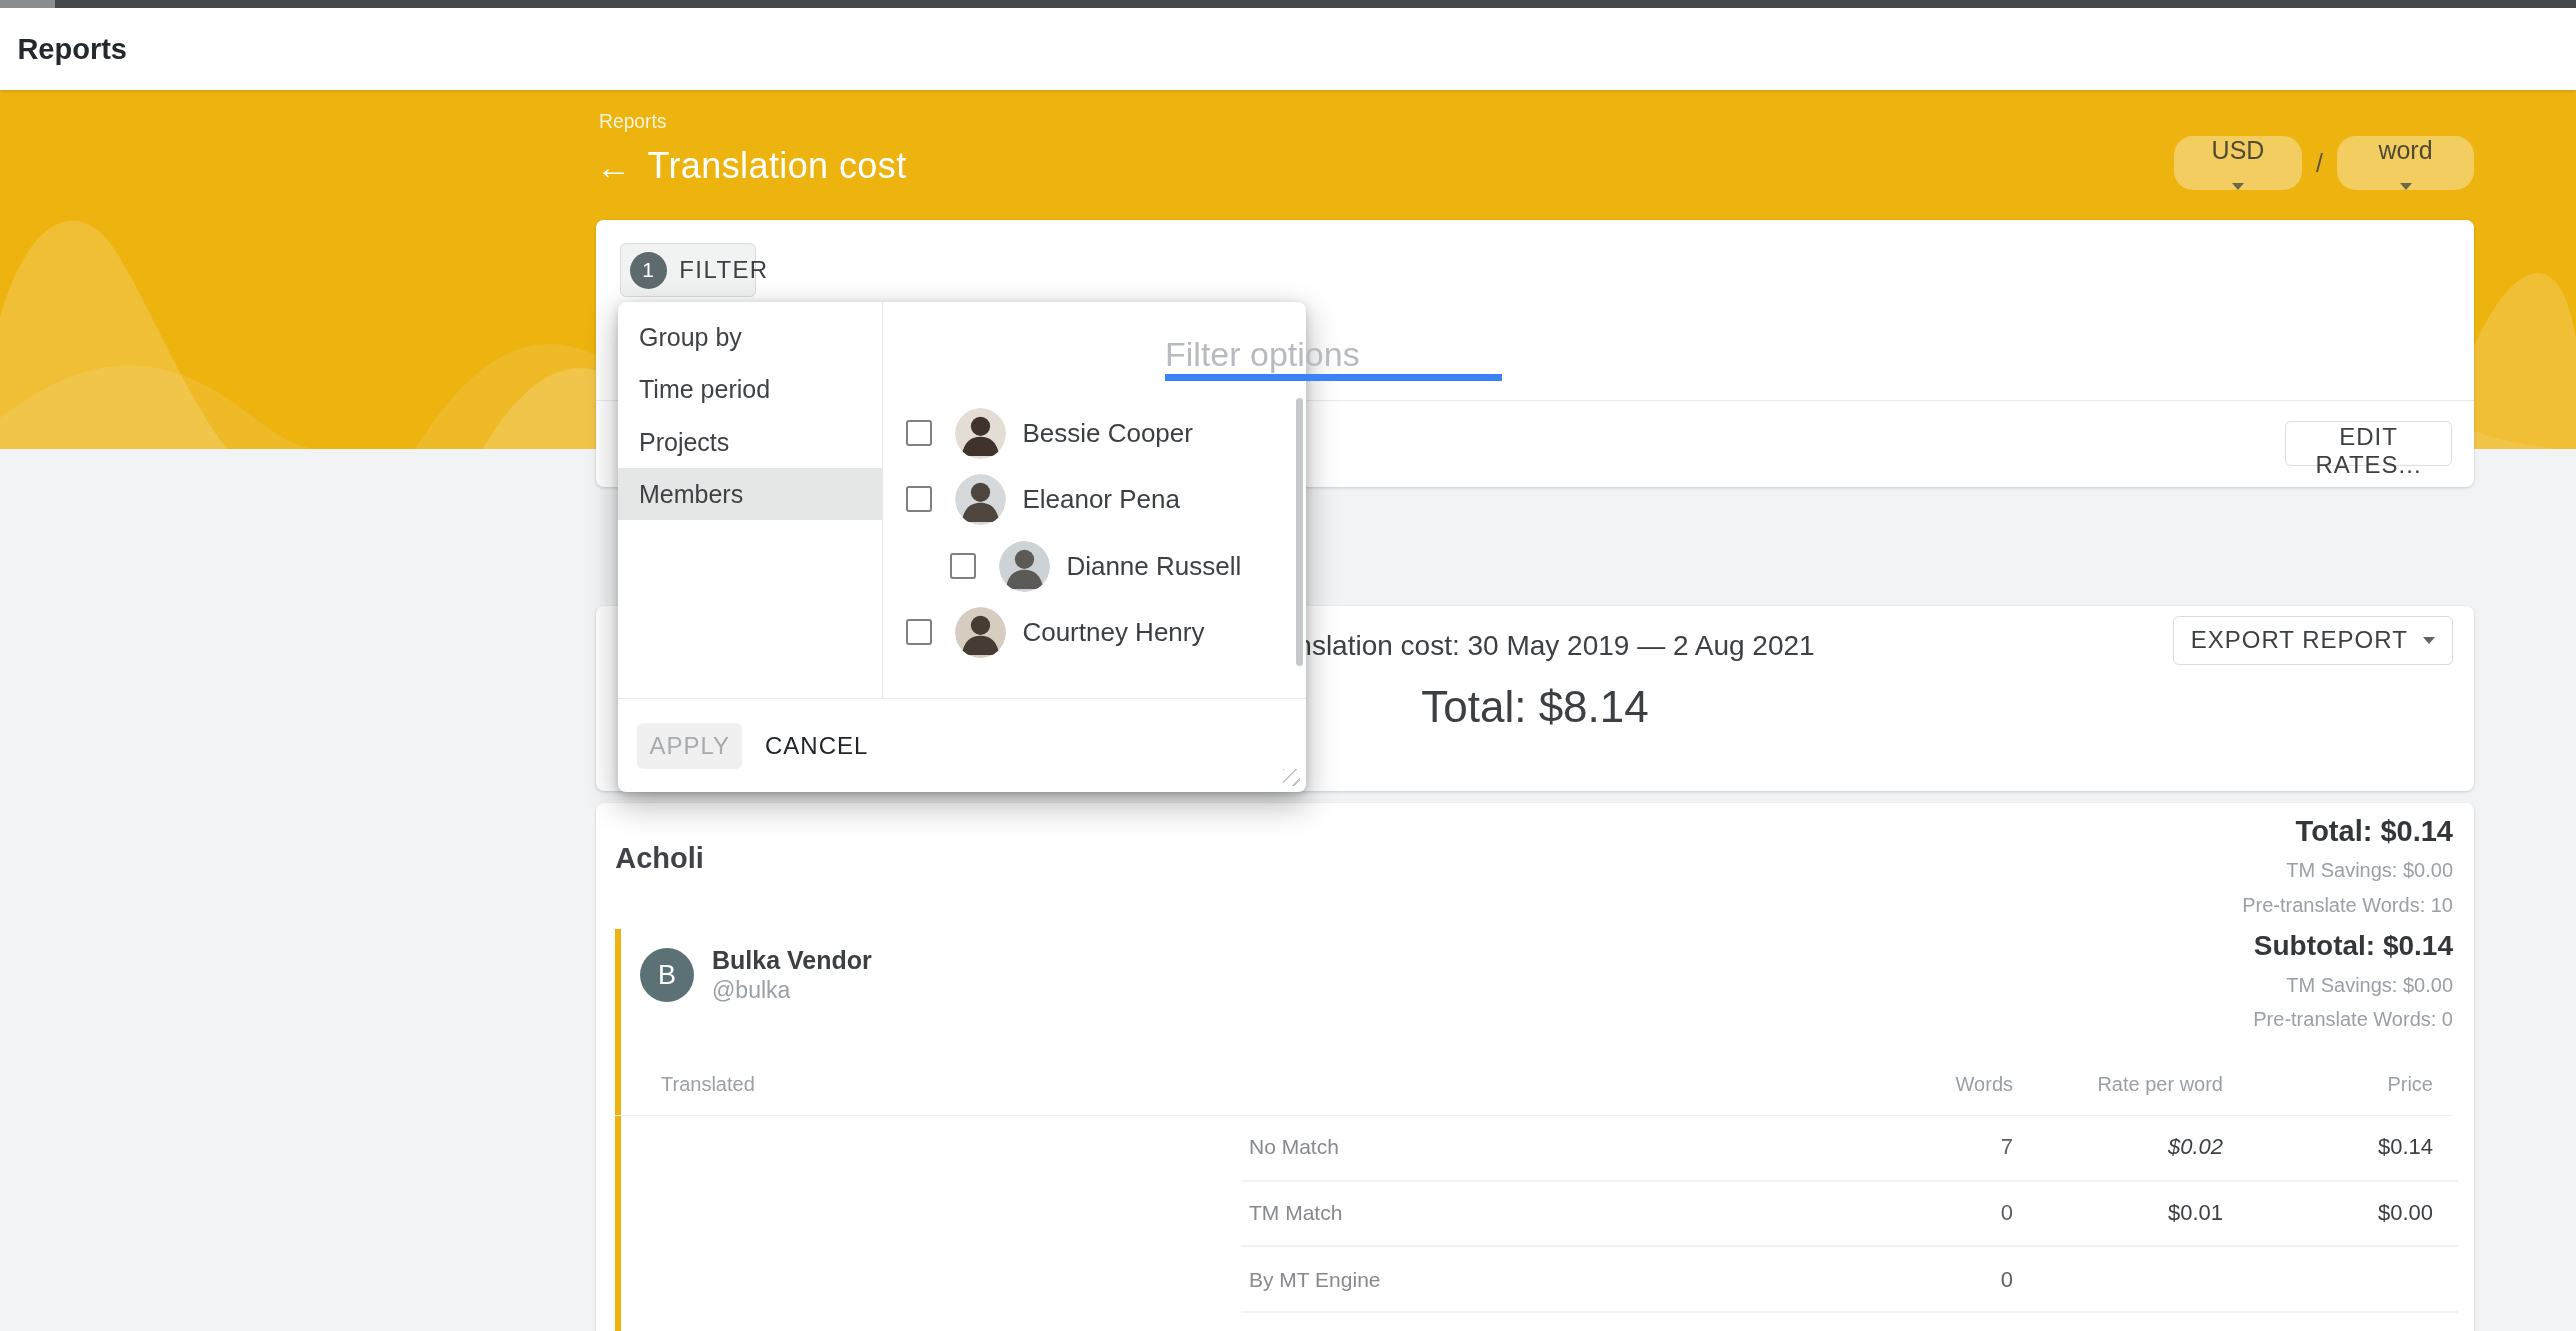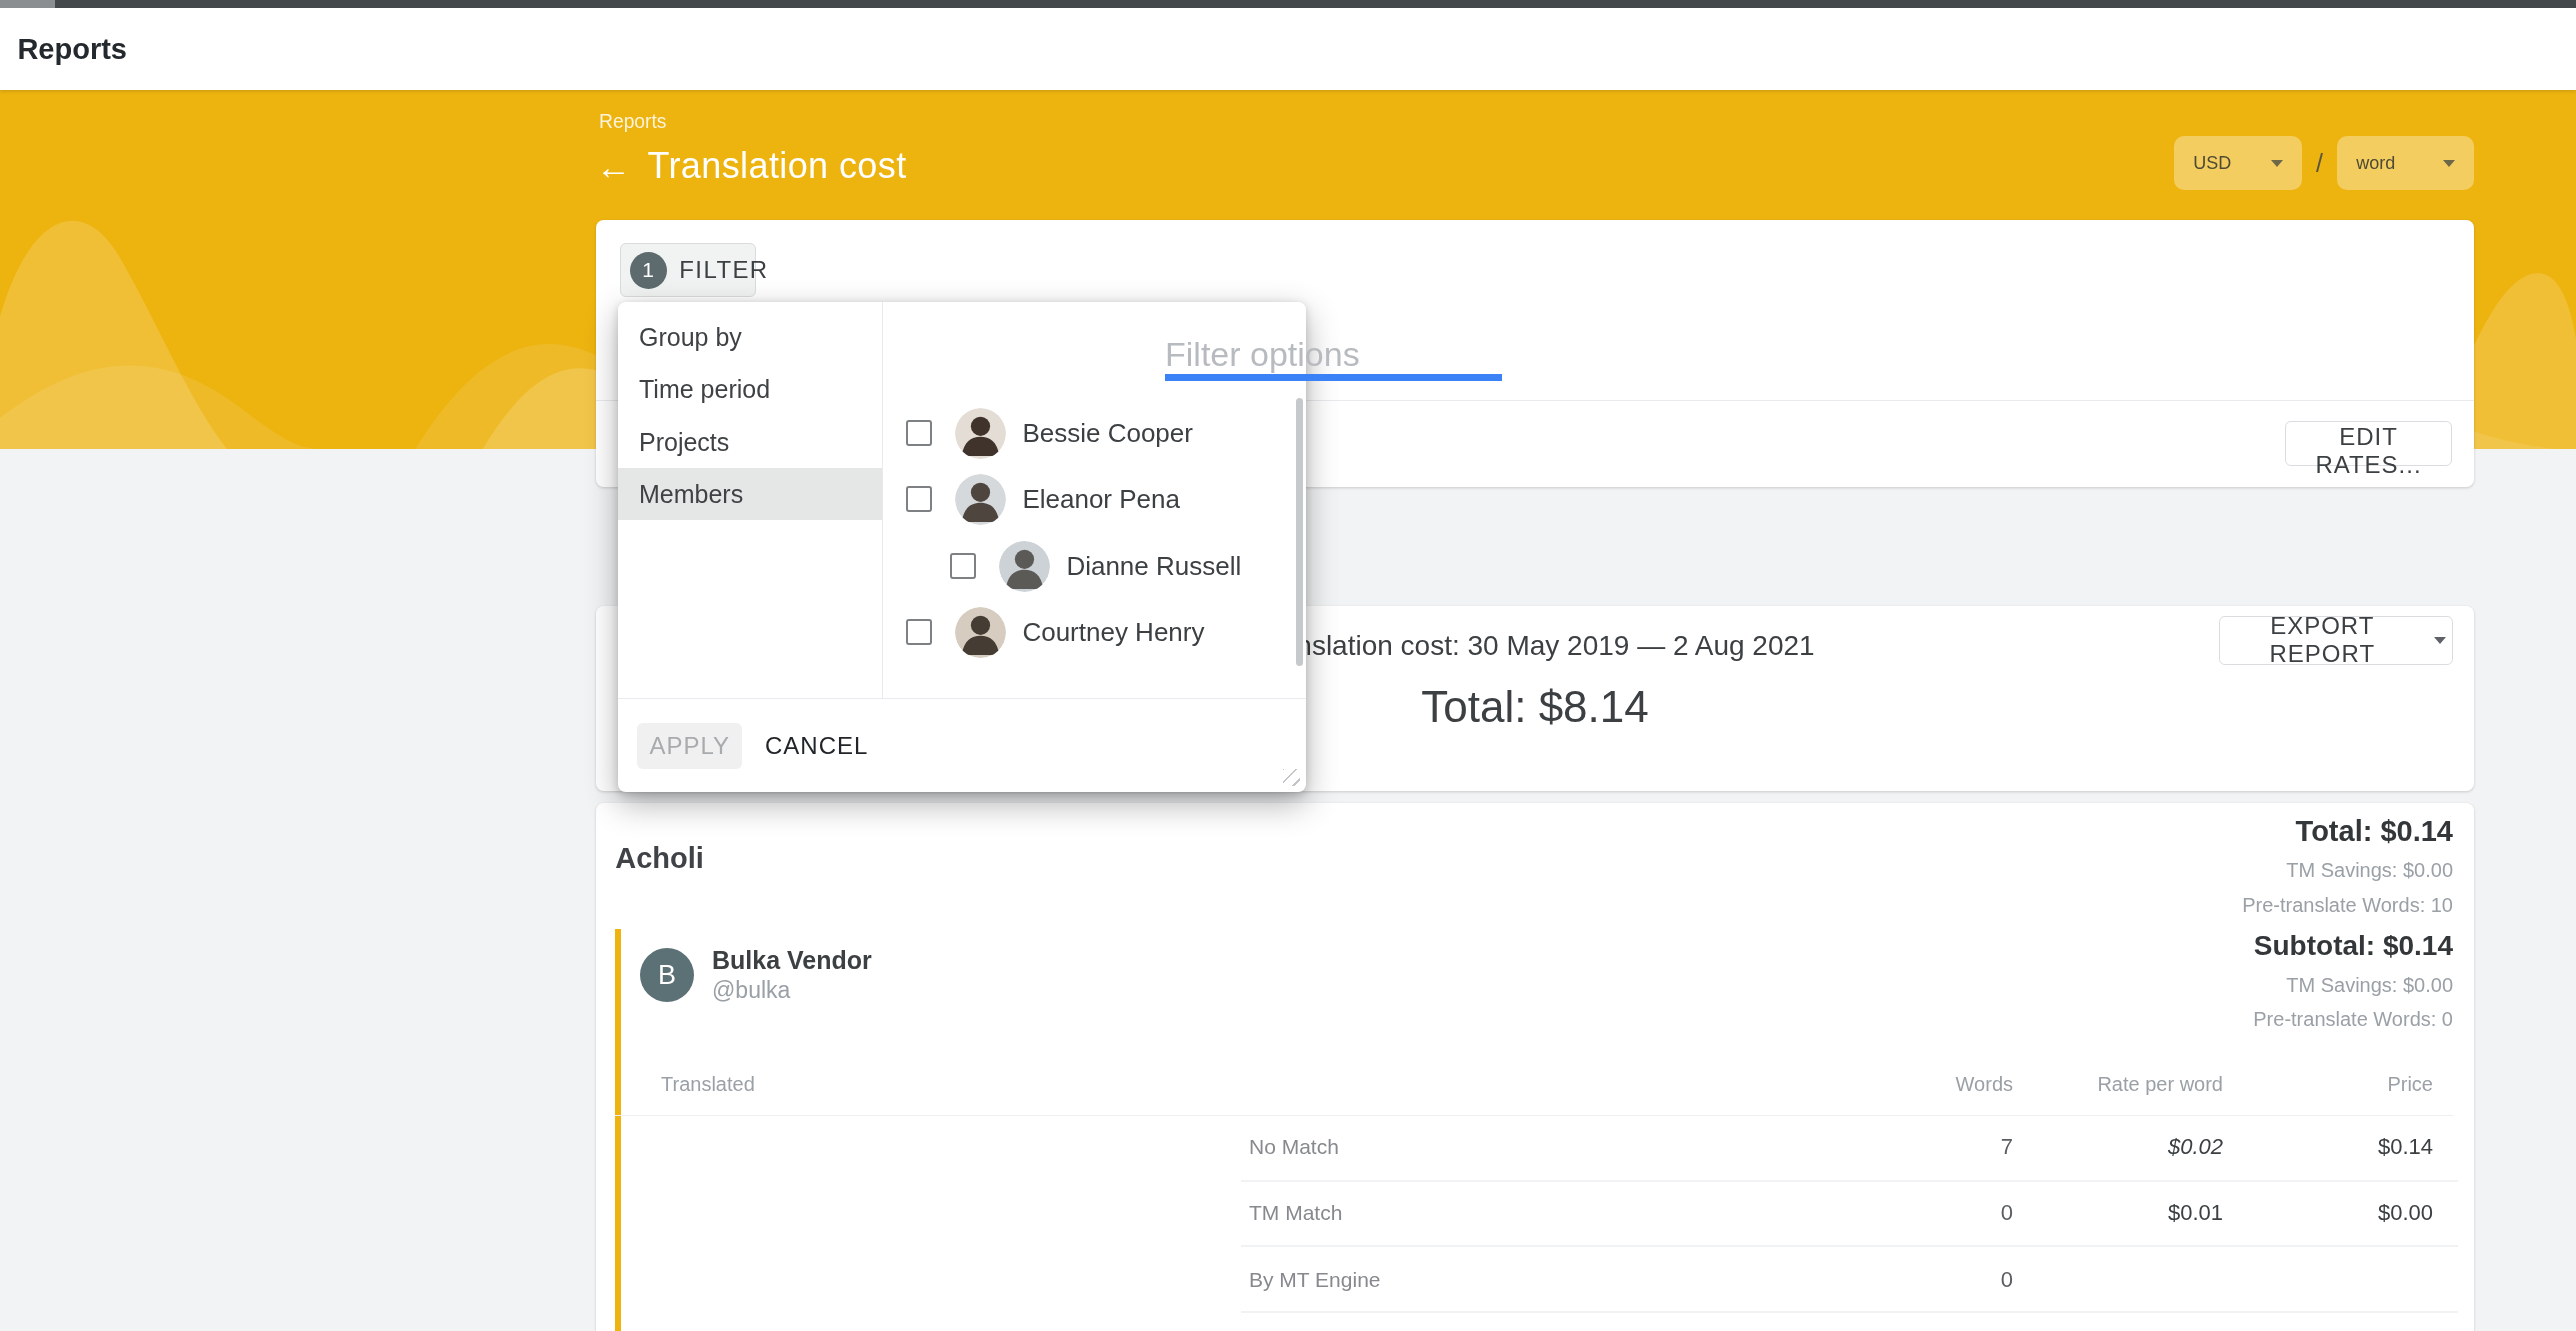--- a/index.html
+++ b/index.html
@@ -14,21 +14,21 @@
   .topbar-title { position:absolute; left:17.4px; top:50%; transform:translateY(-50%); font-size:29px; font-weight:700; color:#24292e; }
 
   
   .banner { position:absolute; top:90px; left:0; width:2576px; height:359px; background:#edb30f; overflow:hidden; z-index:1; }
   .waves { position:absolute; left:0; top:0; width:2576px; height:359px; }
   .breadcrumb { position:absolute; left:599px; top:21px; font-size:19.3px; color:#fdf3da; }
   .banner-title-row { position:absolute; left:596px; top:52px; height:48px; display:flex; align-items:center; color:#ffffff; }
   .back-icon { font-size:35px; line-height:1; margin-right:16.4px; cursor:pointer; }
   .banner-title-text { font-size:36px; font-weight:400; letter-spacing:0.4px; }
   .unit-chips { position:absolute; top:46px; right:102px; display:flex; align-items:center; }
-  .chip { height:54px; background:rgba(255,255,255,.34); border:none; border-radius:10px; display:flex; align-items:center; padding:0 19.3px; font-family:inherit; font-size:18px; color:#4e4a33; font-weight:500; cursor:pointer; }
+  .chip { height:54px; background:rgba(255,255,255,.34); border:none; border-radius:19px; display:flex; align-items:center; padding:0 19.3px; font-family:inherit; font-size:25px; color:#4e4a33; font-weight:500; cursor:pointer;flex-direction:column; }
   .chip-usd { width:128px; justify-content:space-between; }
   .chip-word { width:137px; justify-content:space-between; }
   .caret-dn { width:0; height:0; border-left:6.8px solid transparent; border-right:6.8px solid transparent; border-top:7.7px solid #6d6847; }
   .chip-slash { width:35px; text-align:center; font-size:25px; color:#5a5540; }
 
   
   .card { position:absolute; left:596px; width:1878px; background:#ffffff; border-radius:7.7px; box-shadow:0 1px 2.9px rgba(60,64,67,.22); z-index:10; }
   .card-a { top:220px; height:267px; }
   .card-b { top:606px; height:185px; }
   .card-c { top:803px; height:528px; border-radius:7.7px 7.7px 0 0;padding-left:33px; }
@@ -36,21 +36,21 @@
   
   .filter-btn { position:absolute; left:24px; top:23px; width:136px; height:54px; background:#f1f3f3; border:1px solid #d9dbdd; border-radius:5.8px; display:flex; align-items:center; padding:0 11.6px 0 8.7px; cursor:pointer; font-family:inherit; }
   .filter-badge { width:37px; height:37px; border-radius:50%; background:#5d6b6e; color:#ffffff; font-size:21px; display:flex; align-items:center; justify-content:center; margin-right:12.6px; flex:none; }
   .filter-label { font-size:24px; font-weight:500; letter-spacing:1.4px; color:#3c4043; }
   .card-a-divider { position:absolute; top:180px; left:0; width:100%; height:1px; background:#e8eaed; }
   .edit-rates-btn { position:absolute; right:22px; top:201px; width:167px; height:45px; background:#ffffff; border:1px solid #dadce0; border-radius:5.8px; font-family:inherit; font-size:24px; font-weight:500; letter-spacing:1px; color:#3c4043; cursor:pointer; }
 
   
   .report-title { position:absolute; top:24px; left:0; width:100%; text-align:center; font-size:28px; font-weight:500; color:#3c4043; }
   .report-total { position:absolute; top:76px; left:0; width:100%; text-align:center; font-size:44px; font-weight:400; color:#3c4043; }
-  .export-btn { position:absolute; right:21px; top:9.7px; width:234px; height:49px; background:#ffffff; border:1px solid #dadce0; border-radius:5.8px; font-family:inherit; font-size:24px; font-weight:500; letter-spacing:1px; color:#3c4043; cursor:pointer; display:flex; align-items:center; justify-content:center; gap:15.4px; }
+  .export-btn { position:absolute; right:21px; top:9.7px; width:280px; height:49px; background:#ffffff; border:1px solid #dadce0; border-radius:5.8px; font-family:inherit; font-size:24px; font-weight:500; letter-spacing:1px; color:#3c4043; cursor:pointer; display:flex; align-items:center; justify-content:center; gap:15.4px; }
   .export-caret { border-top-color:#5f6368; }
 
   
   .lang-totals { position:absolute; right:21px; top:11.6px; text-align:right; }
   .lang-total { font-size:29px; font-weight:700; color:#33373a; }
   .lang-sub { font-size:20px; color:#9aa0a6; margin-top:11.6px; }
   .lang-name { position:absolute; left:19.3px; top:39px; font-size:29px; font-weight:700; color:#3f4347; }
   .accent-bar { position:absolute; left:19.3px; top:126px; width:5.8px; height:403px; background:#efb310; }
   .vendor-avatar { position:absolute; left:44px; top:145px; width:54px; height:54px; border-radius:50%; background:#5c7176; color:#ffffff; font-size:27px; display:flex; align-items:center; justify-content:center; }
   .vendor-name { position:absolute; left:116px; top:143px; font-size:25px; font-weight:700; color:#3c4043; }

